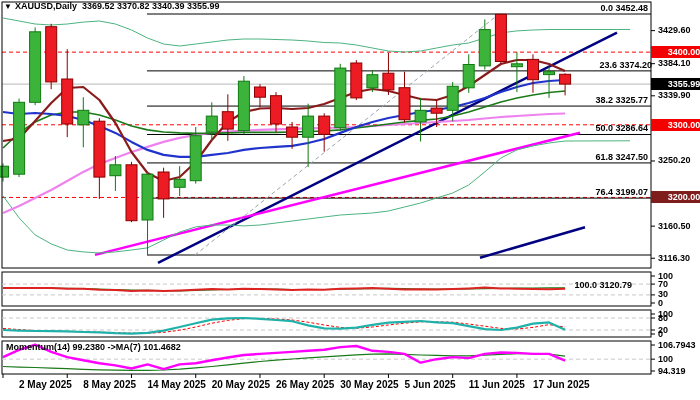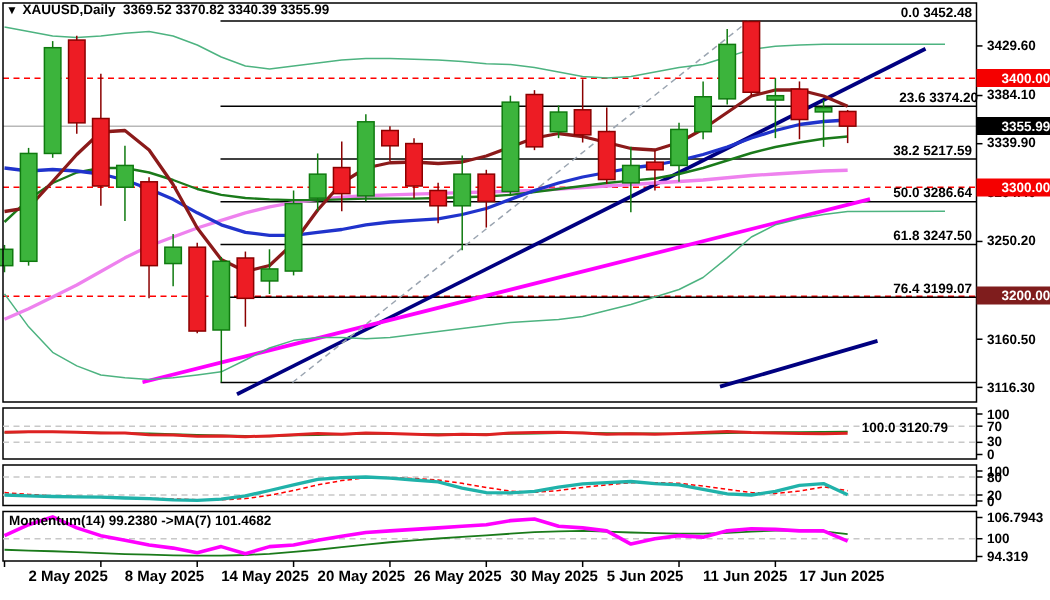--- a/index.html
+++ b/index.html
@@ -182,21 +182,21 @@
       <div class="axis-label" style="top: 312.5px;">80</div>
       <div class="axis-label" style="top: 324.5px;">20</div>
       <div class="axis-label" style="top: 328.5px;">0</div>
       <div class="axis-label" style="top: 339.5px;">106.7943</div>
       <div class="axis-label" style="top: 353.66px;">100</div>
       <div class="axis-label" style="top: 365.5px;">94.319</div>
     </div>
   <div id="fib-labels">
       <div class="fib-label" style="left: 648px; top: 3px;">0.0 3452.48</div>
       <div class="fib-label" style="left: 652px; top: 59.8768px;">23.6 3374.20</div>
-      <div class="fib-label" style="left: 648px; top: 95.0652px;">38.2 5217.59</div>
+      <div class="fib-label" style="left: 648px; top: 95.0652px;">38.2 3325.77</div>
       <div class="fib-label" style="left: 648px; top: 123.496px;">50.0 3286.64</div>
       <div class="fib-label" style="left: 648px; top: 151.935px;">61.8 3247.50</div>
       <div class="fib-label" style="left: 648px; top: 187.123px;">76.4 3199.07</div>
       <div class="fib-label" style="left: 632px; top: 244px; margin-top: 36px;">100.0 3120.79</div>
     </div>
   <div id="date-axis">
       <div class="date-label" style="left: 1px;">2 May 2025</div>
       <div class="date-label" style="left: 65.24px;">8 May 2025</div>
       <div class="date-label" style="left: 129.48px;">14 May 2025</div>
       <div class="date-label" style="left: 193.72px;">20 May 2025</div>

